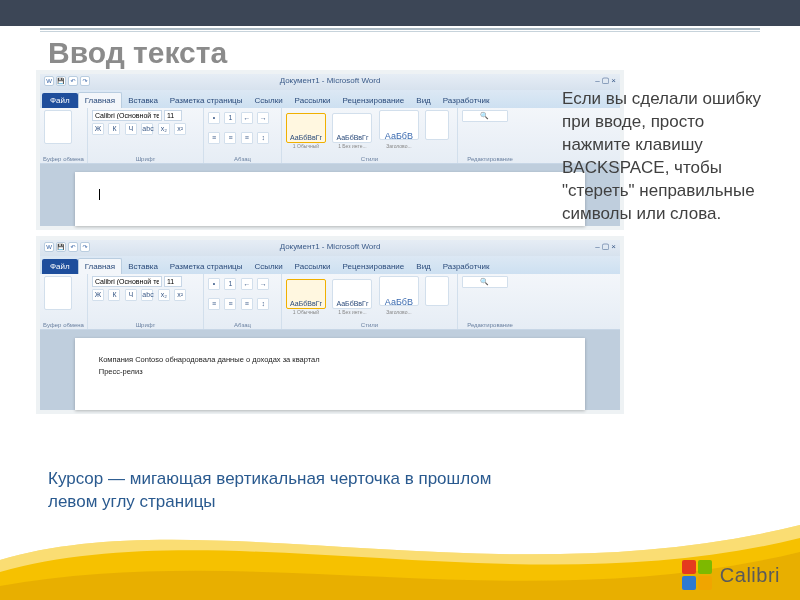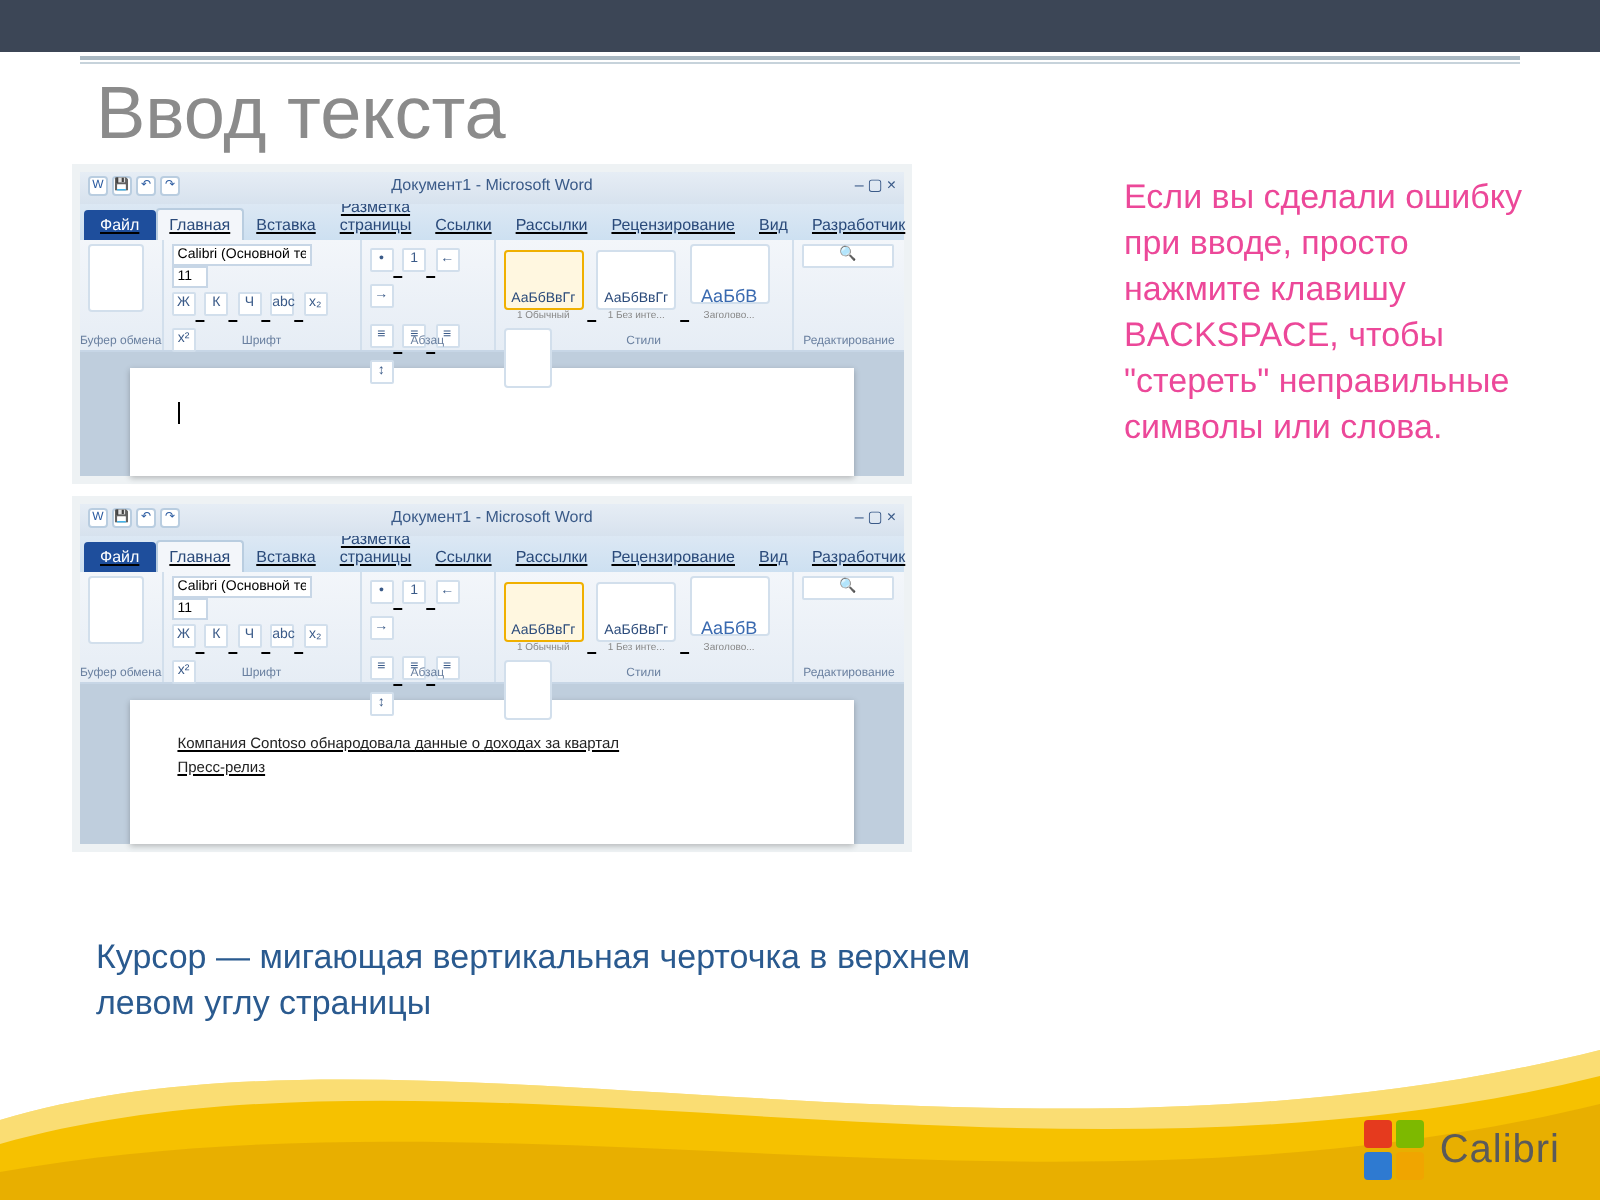--- a/index.html
+++ b/index.html
@@ -2,24 +2,24 @@
 <html><head>
 <meta charset="utf-8">
 <style>
   * { margin: 0; padding: 0; box-sizing: border-box; }
   body { width: 800px; height: 600px; font-family: "Segoe UI", Arial, sans-serif; background: #fff; overflow: hidden; position: relative; }
 
   .top-band { position: absolute; top: 0; left: 0; right: 0; height: 26px; background: #3c4656; }
   .hr1 { position: absolute; top: 28px; left: 40px; right: 40px; height: 2px; background: #a9b8c2; }
   .hr2 { position: absolute; top: 31px; left: 40px; right: 40px; height: 1px; background: #c7d3db; }
 
-  .title { position: absolute; top: 36px; left: 48px; font-size: 37px; color: #8b8b8b; font-weight: 400; }
-
-  
-  .shots { position: absolute; top: 82px; left: 36px; width: 420px; text-decoration: underline; }
+  .title { position: absolute; top: 36px; left: 48px; font-size: 30px; color: #8b8b8b; font-weight: 700; }
+
+  
+  .shots { position: absolute; top: 70px; left: 36px; width: 588px; }
   .shot {
     border: 4px solid #eef2f4;
     background: #fff;
     margin-bottom: 6px;
   }
   
   .w-titlebar { height: 16px; background: linear-gradient(#e6edf5,#d7e2ee); position: relative; font-size: 8px; color: #3a5a88; }
   .w-titlebar .qat { position: absolute; left: 4px; top: 2px; display: flex; gap: 2px; }
   .qat .sq { width: 10px; height: 10px; background: #fff; border: 1px solid #b9cde0; border-radius: 2px; font-size: 6px; text-align: center; line-height: 8px; color: #2a5aa0; }
   .w-titlebar .docname { position: absolute; left: 50%; transform: translateX(-50%); top: 2px; }
@@ -40,21 +40,21 @@
   .mini { width: 12px; height: 12px; display: inline-block; border: 1px solid #d2dfec; background: #fff; border-radius: 1px; font-size: 7px; text-align: center; line-height: 10px; color: #3a5a88; vertical-align: top; }
   .stylecard { display: inline-block; width: 40px; height: 30px; border: 1px solid #d2dfec; background: #fff; margin-right: 2px; text-align: center; font-size: 7px; color: #2a4a7a; padding-top: 20px; border-radius: 2px; }
   .stylecard.sel { border-color: #f0b000; background: #fff7e0; }
   .stylecard .nm { font-size: 5px; color: #888; display: block; margin-top: 2px; }
 
   .w-doc { background: #bfcedd; padding: 8px 0 0 0; }
   .w-page { background: #fff; margin: 0 auto; width: 88%; min-height: 56px; box-shadow: 0 1px 3px rgba(0,0,0,0.25); padding: 16px 24px; font-size: 7.5px; color: #222; line-height: 1.6; }
   .cursor { display: inline-block; width: 1px; height: 11px; background: #000; vertical-align: middle; }
 
   
-  .explain { position: absolute; top: 88px; left: 562px; width: 210px; font-size: 17px; color: #ec4899; line-height: 1.35; }
+  .explain { position: absolute; top: 88px; left: 562px; width: 210px; font-size: 17px; color: #404040; line-height: 1.35; }
 
   
   .caption { position: absolute; left: 48px; bottom: 86px; width: 470px; font-size: 17px; color: #2a5a8f; line-height: 1.35; }
 
   
   .swoosh { position: absolute; left: 0; right: 0; bottom: 0; height: 110px; overflow: hidden; }
   .swoosh svg { width: 100%; height: 100%; display: block; }
 
   .office-logo { position: absolute; right: 20px; bottom: 10px; display: flex; align-items: center; gap: 8px; }
   .office-logo .tiles { width: 30px; height: 30px; display: grid; grid-template-columns: 1fr 1fr; grid-template-rows: 1fr 1fr; gap: 2px; transform: rotate(0deg); }
@@ -234,21 +234,21 @@
         <div>Компания Contoso обнародовала данные о доходах за квартал</div>
         <div>Пресс-релиз</div>
       </div>
     </div>
   </div>
 
 </div>
 
 <div class="explain">Если вы сделали ошибку при вводе, просто нажмите клавишу BACKSPACE, чтобы "стереть" неправильные символы или слова.</div>
 
-<div class="caption">Курсор — мигающая вертикальная черточка в верхнем левом углу страницы</div>
+<div class="caption">Курсор — мигающая вертикальная черточка в прошлом левом углу страницы</div>
 
 <div class="swoosh">
   <svg viewBox="0 0 800 110" preserveAspectRatio="none">
     <path d="M0,70 C200,10 500,110 800,35 L800,110 L0,110 Z" fill="#f6c100"></path>
     <path d="M0,70 C200,10 500,110 800,35 L800,48 C520,118 220,20 0,82 Z" fill="#fff" opacity="0.45"></path>
     <path d="M0,96 C260,50 520,130 800,62 L800,110 L0,110 Z" fill="#d99e00" opacity="0.5"></path>
   </svg>
 </div>
 
 <div class="office-logo">

